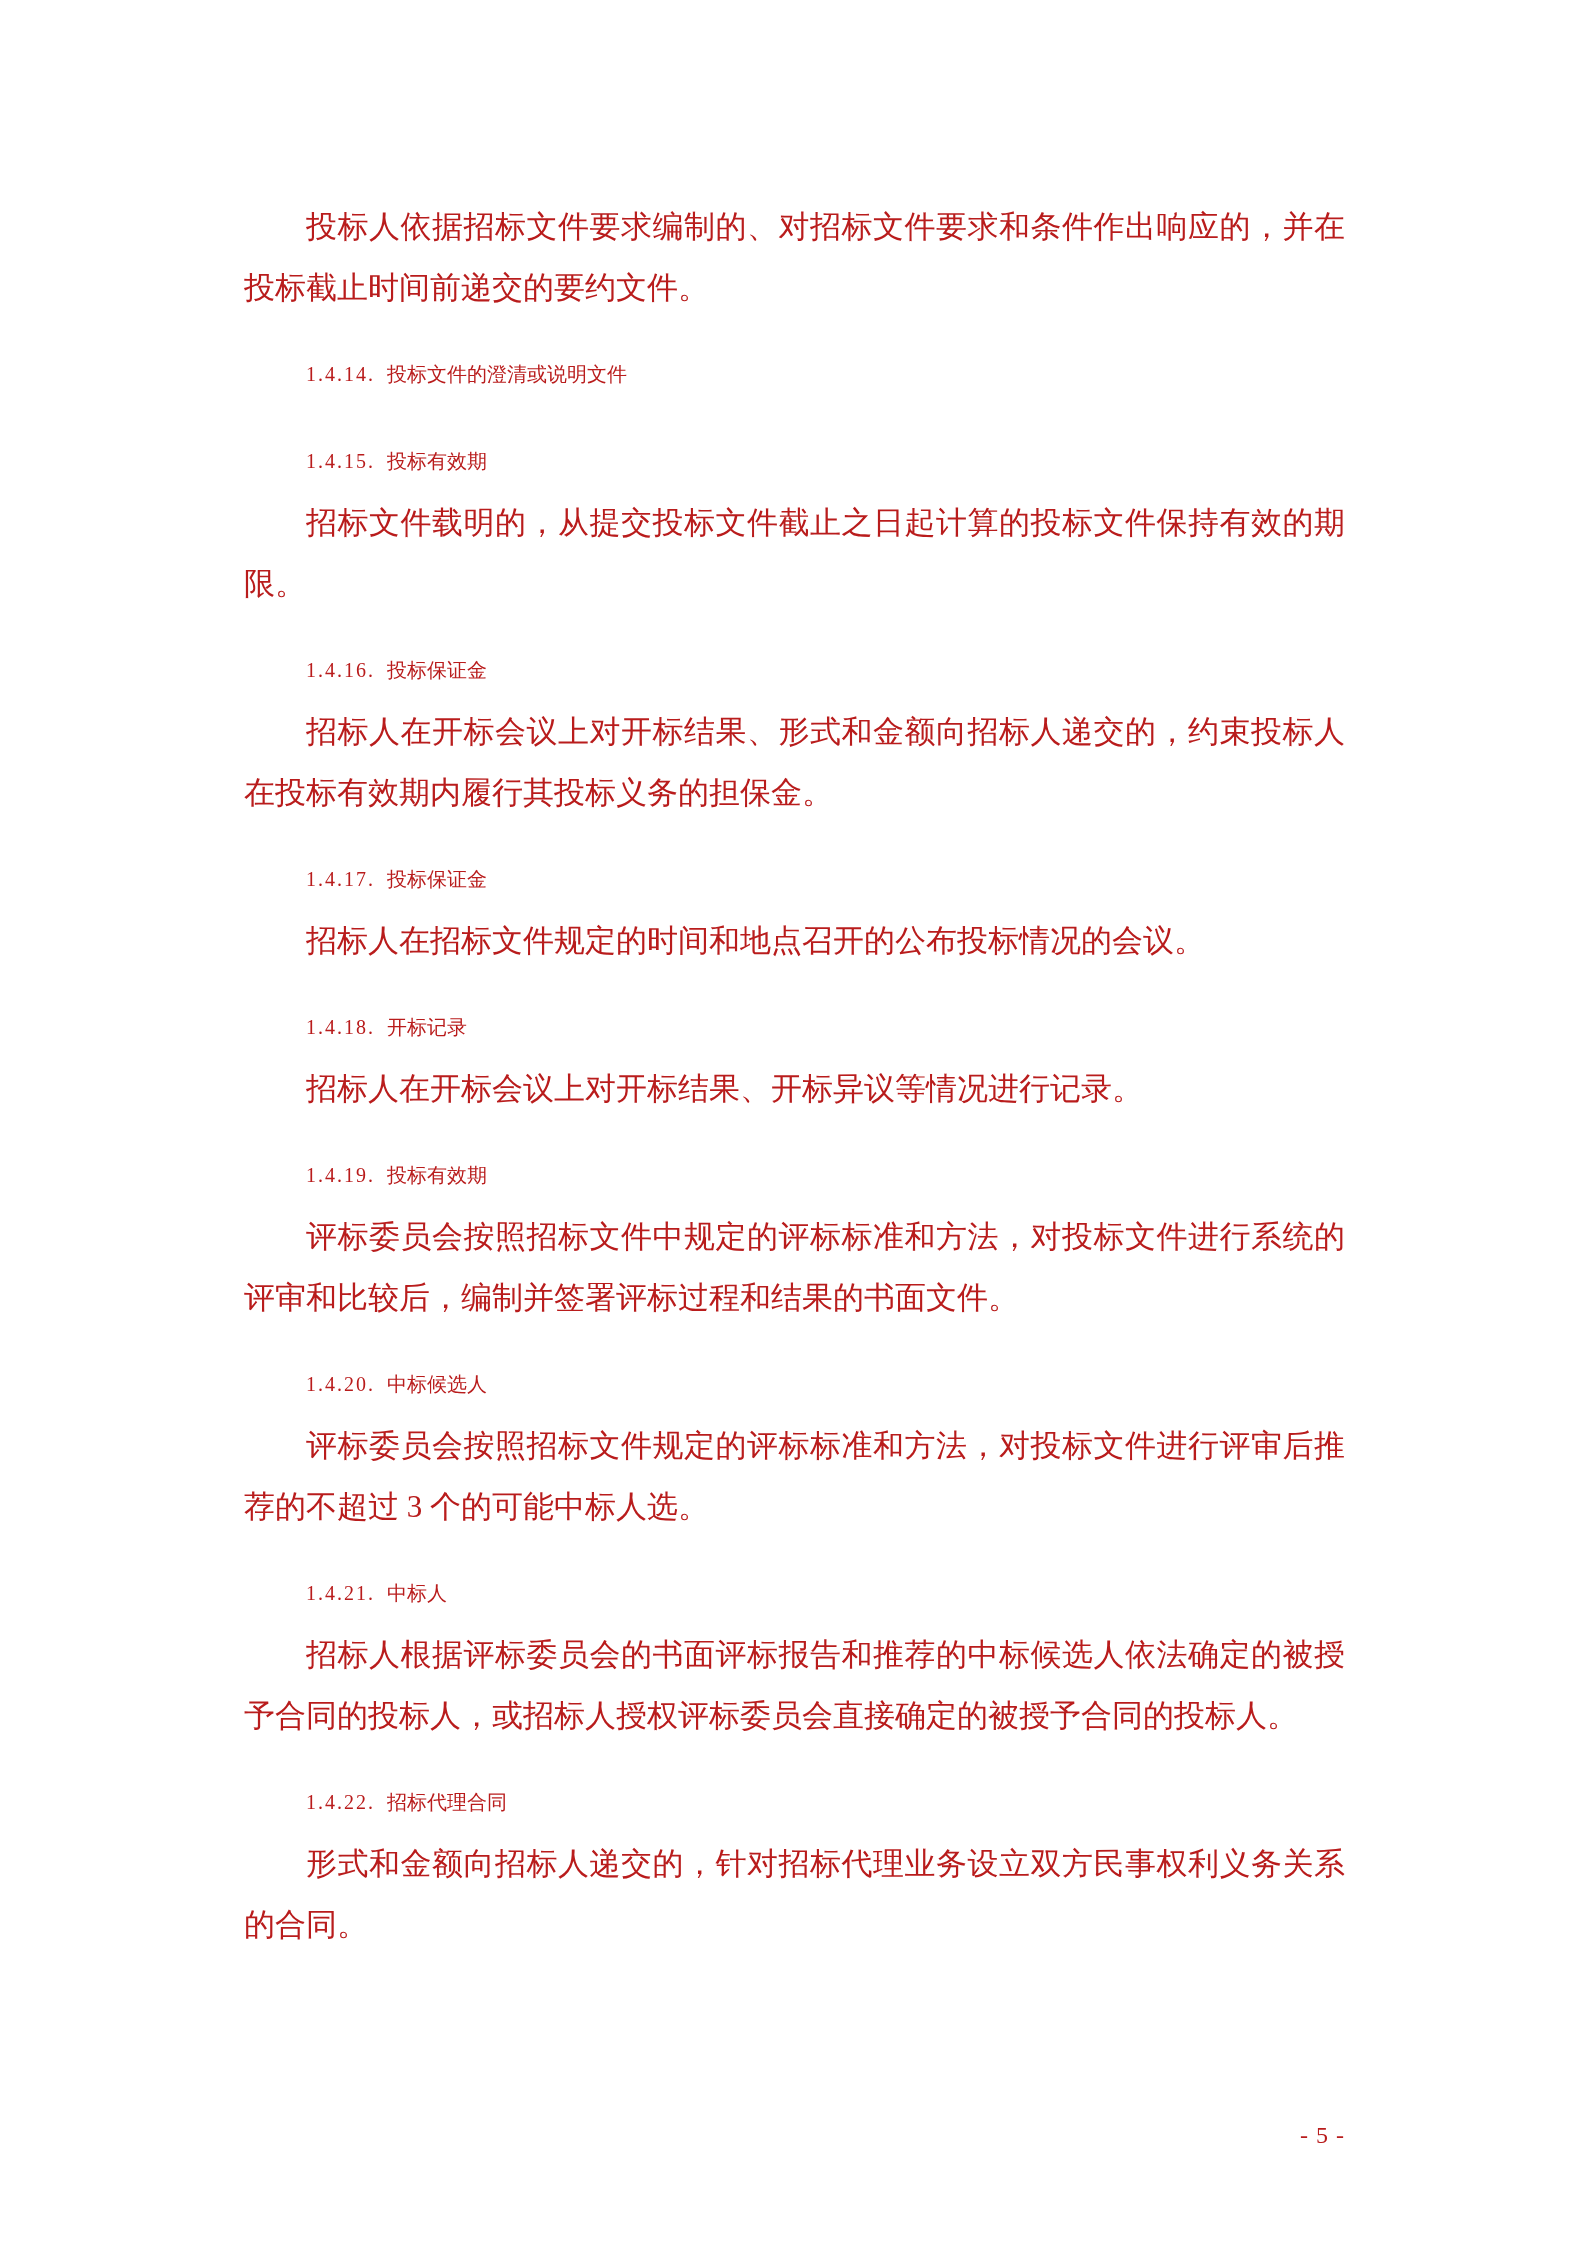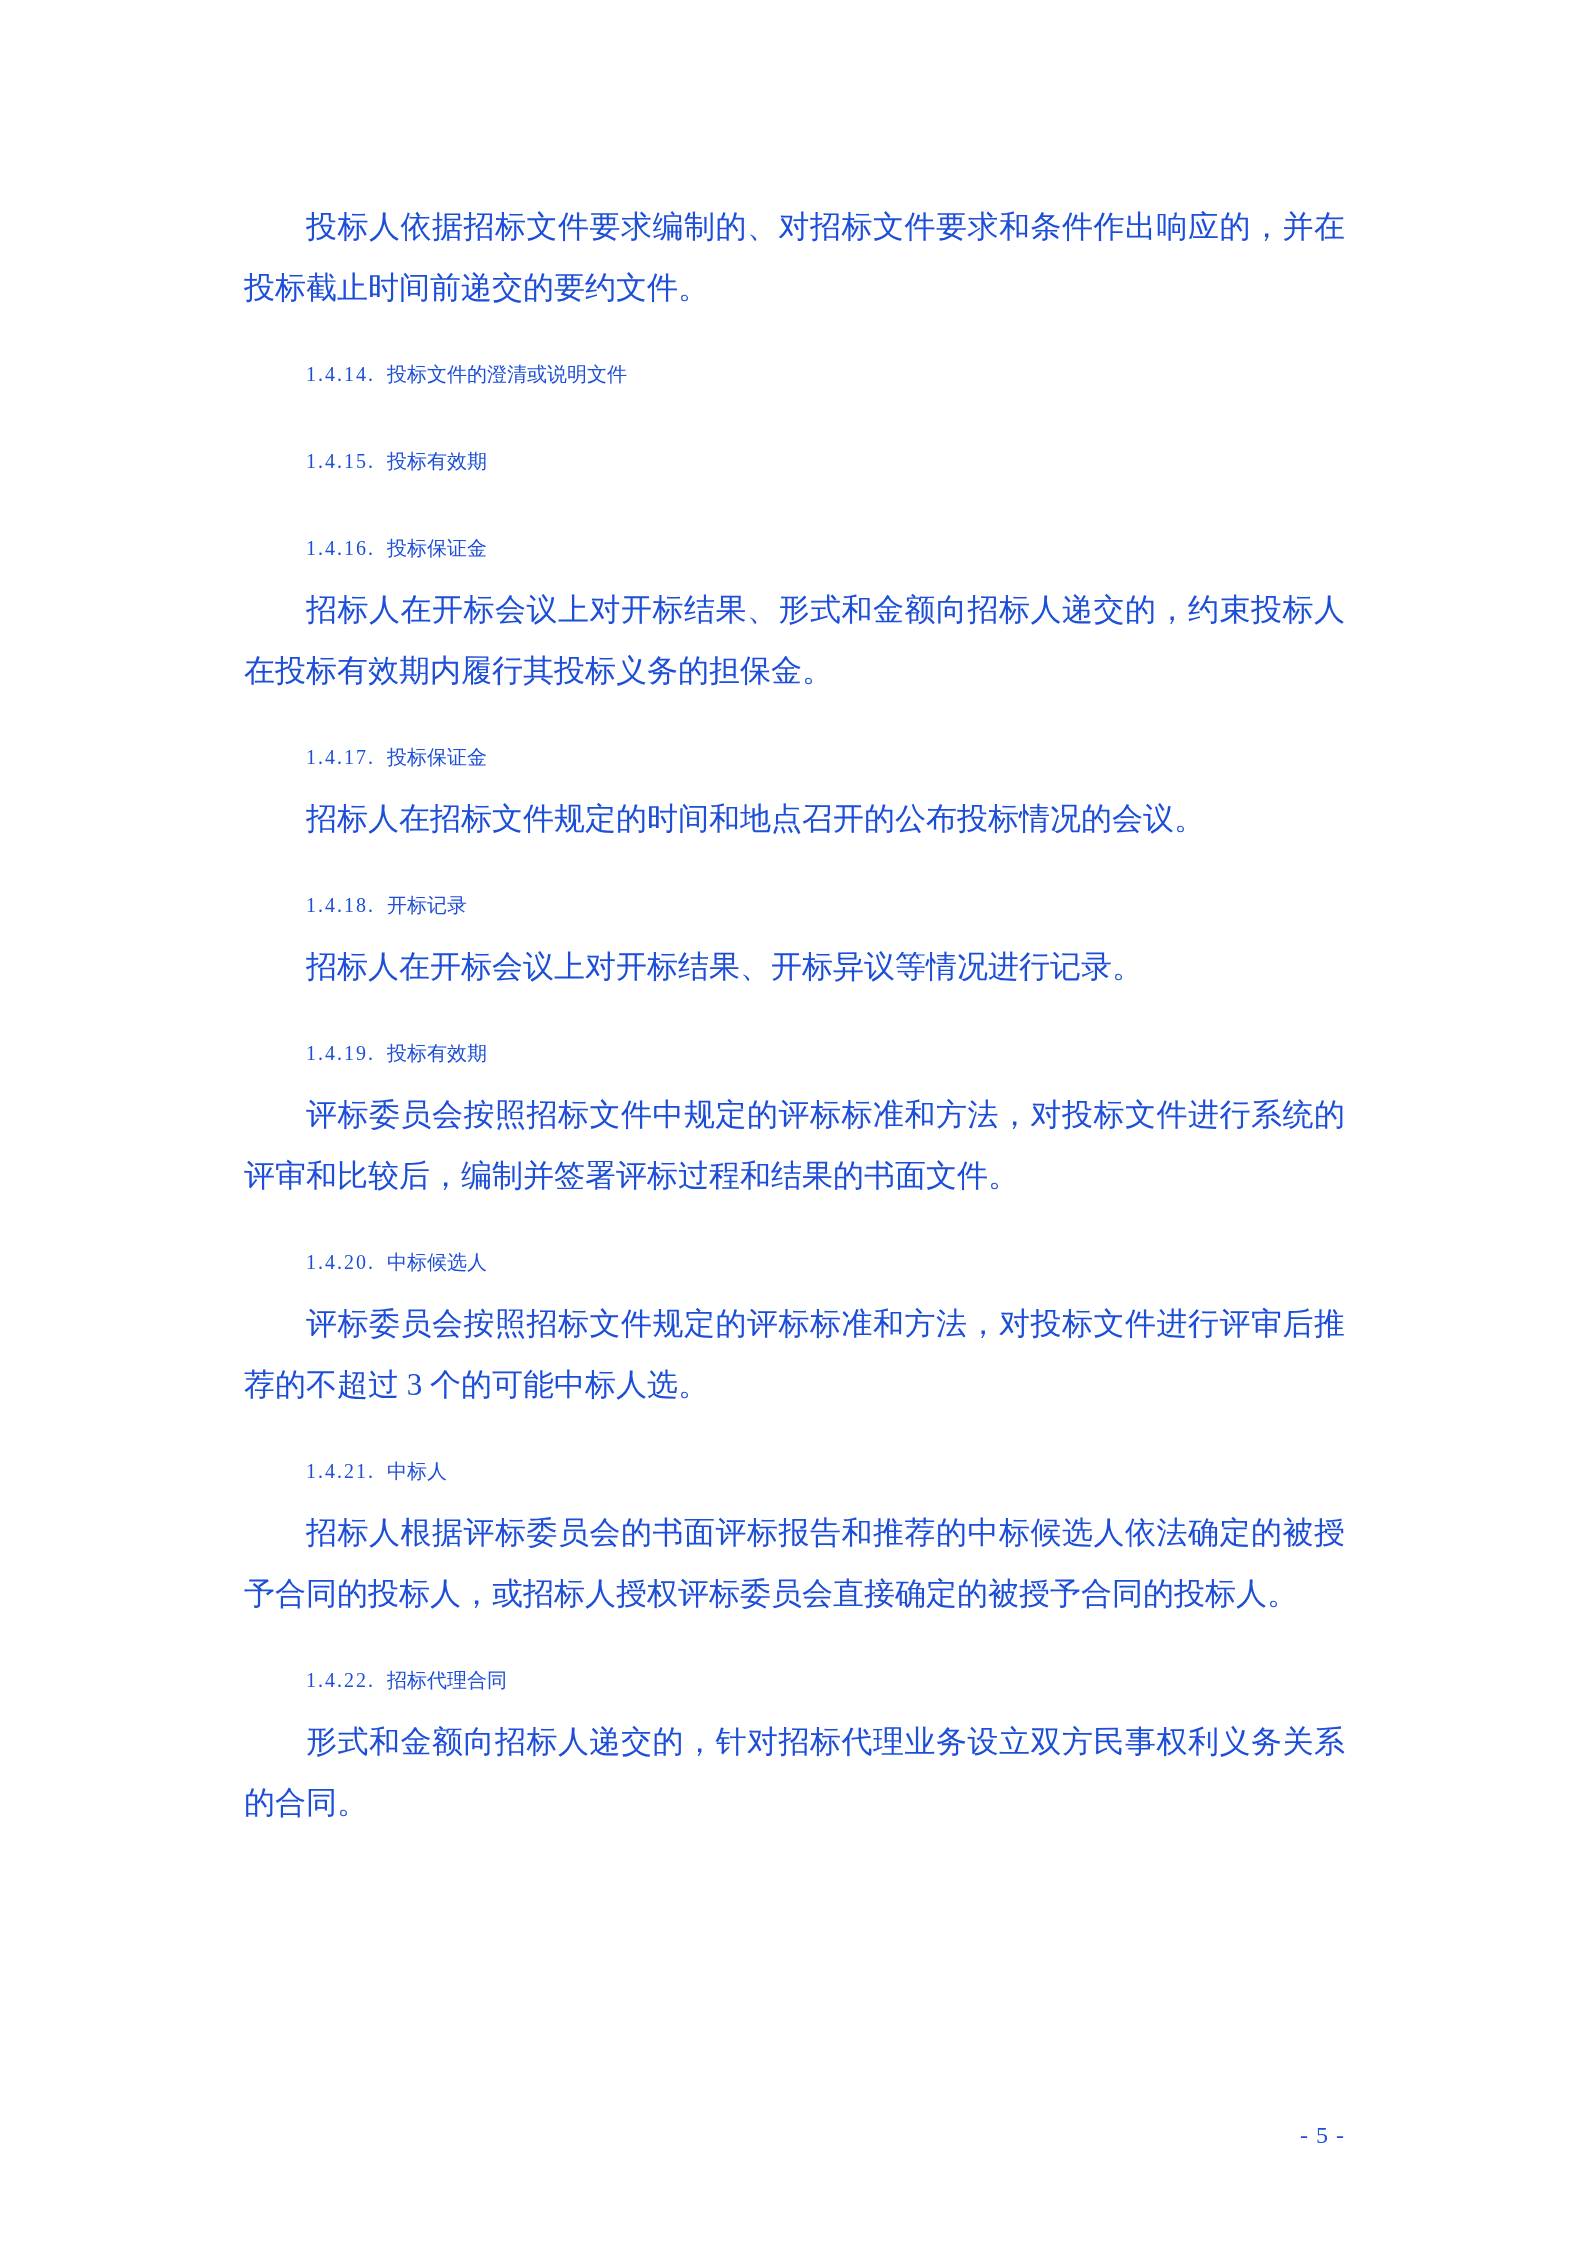--- a/index.html
+++ b/index.html
@@ -7,21 +7,21 @@
     padding: 0;
     background: #ffffff;
   }
   .page {
     position: relative;
     width: 1587px;
     height: 2245px;
     background: #ffffff;
     overflow: hidden;
     font-family: "Liberation Serif", serif;
-    color: #1d4ed8;
+    color: #b91c1c;
   }
   .content {
     position: absolute;
     left: 244px;
     top: 196px;
     width: 1101px;
   }
   .para {
     margin: 0;
     font-size: 31px;
@@ -56,20 +56,21 @@
 <body>
 
 <div class="page">
   <div class="content">
 
     <p class="para">投标人依据招标文件要求编制的、对招标文件要求和条件作出响应的，并在投标截止时间前递交的要约文件。</p>
 
     <h2 class="heading"><span class="num">1.4.14.</span><span>投标文件的澄清或说明文件</span></h2>
 
     <h2 class="heading"><span class="num">1.4.15.</span><span>投标有效期</span></h2>
+    <p class="para">招标文件载明的，从提交投标文件截止之日起计算的投标文件保持有效的期限。</p>
 
     <h2 class="heading"><span class="num">1.4.16.</span><span>投标保证金</span></h2>
     <p class="para">招标人在开标会议上对开标结果、形式和金额向招标人递交的，约束投标人在投标有效期内履行其投标义务的担保金。</p>
 
     <h2 class="heading"><span class="num">1.4.17.</span><span>投标保证金</span></h2>
     <p class="para">招标人在招标文件规定的时间和地点召开的公布投标情况的会议。</p>
 
     <h2 class="heading"><span class="num">1.4.18.</span><span>开标记录</span></h2>
     <p class="para">招标人在开标会议上对开标结果、开标异议等情况进行记录。</p>
 

